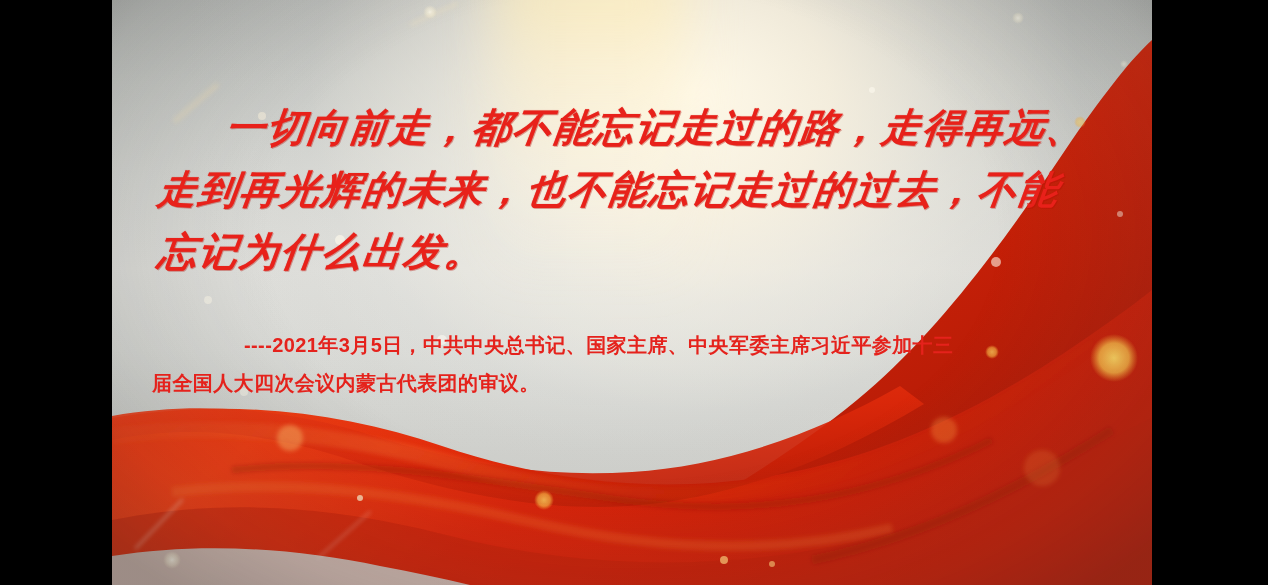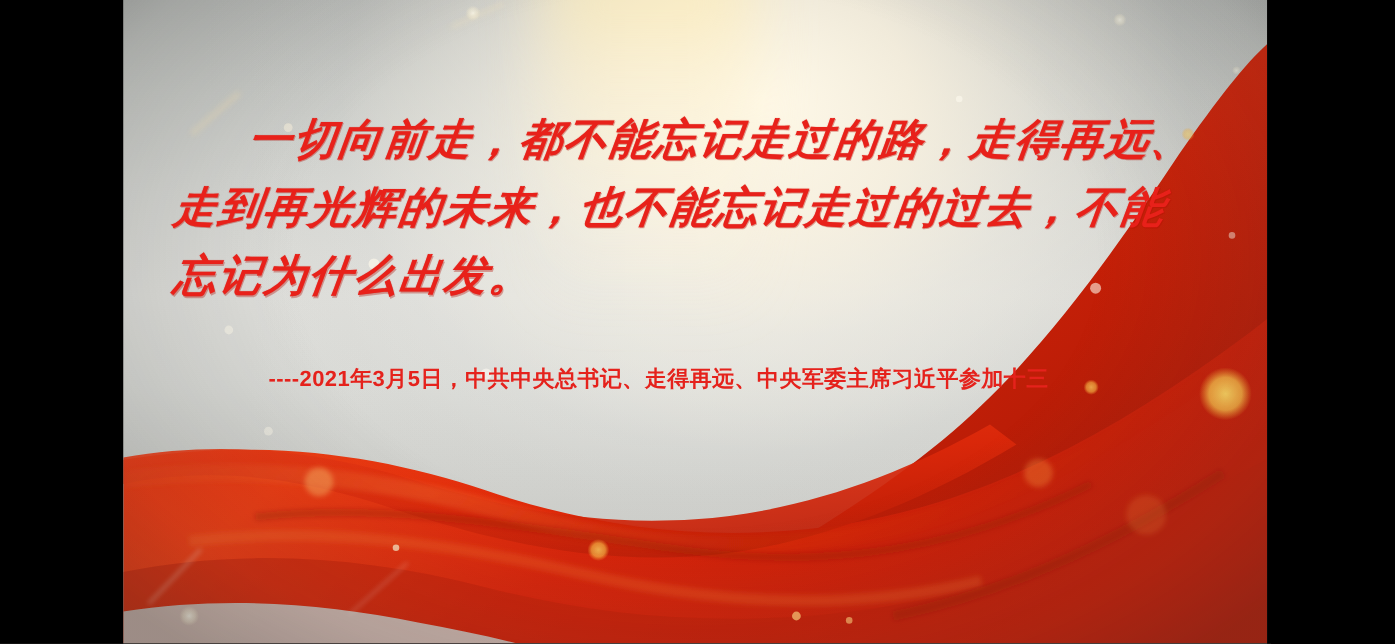--- a/index.html
+++ b/index.html
@@ -296,21 +296,22 @@
 
     <div id="text-layer">
 
       <div class="quote-block">
         <div class="quote-line l1">一切向前走，都不能忘记走过的路，走得再远、</div>
         <div class="quote-line l2">走到再光辉的未来，也不能忘记走过的过去，不能</div>
         <div class="quote-line l3">忘记为什么出发。</div>
       </div>
 
       <div class="attrib-block">
-        <div class="attrib-line a1">----2021年3月5日，中共中央总书记、走得再远、中央军委主席习近平参加十三</div>
+        <div class="attrib-line a1">----2021年3月5日，中共中央总书记、国家主席、中央军委主席习近平参加十三</div>
+        <div class="attrib-line a2">届全国人大四次会议内蒙古代表团的审议。</div>
       </div>
 
     </div>
   </div>
 
   <div class="letterbox left"></div>
   <div class="letterbox right"></div>
 
 </div>
 

